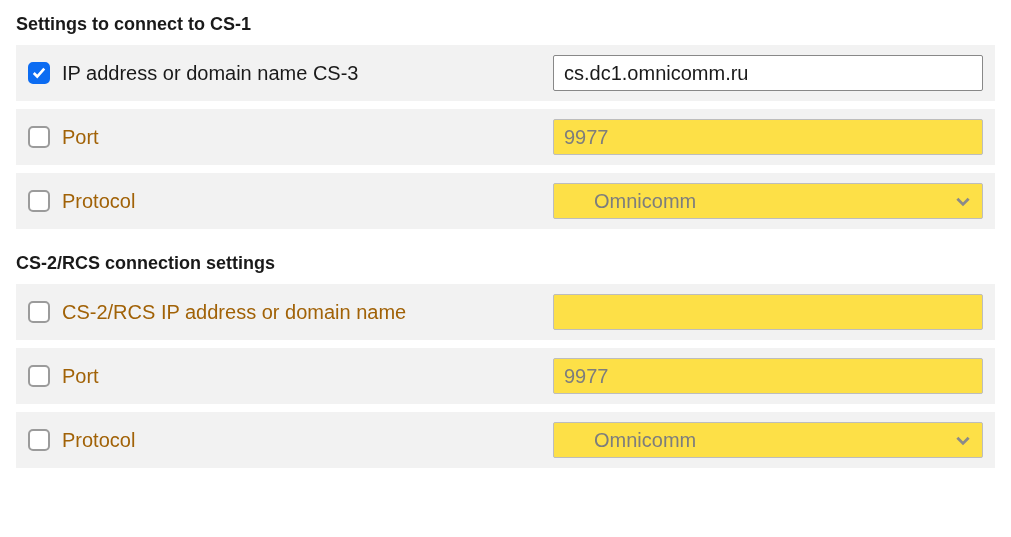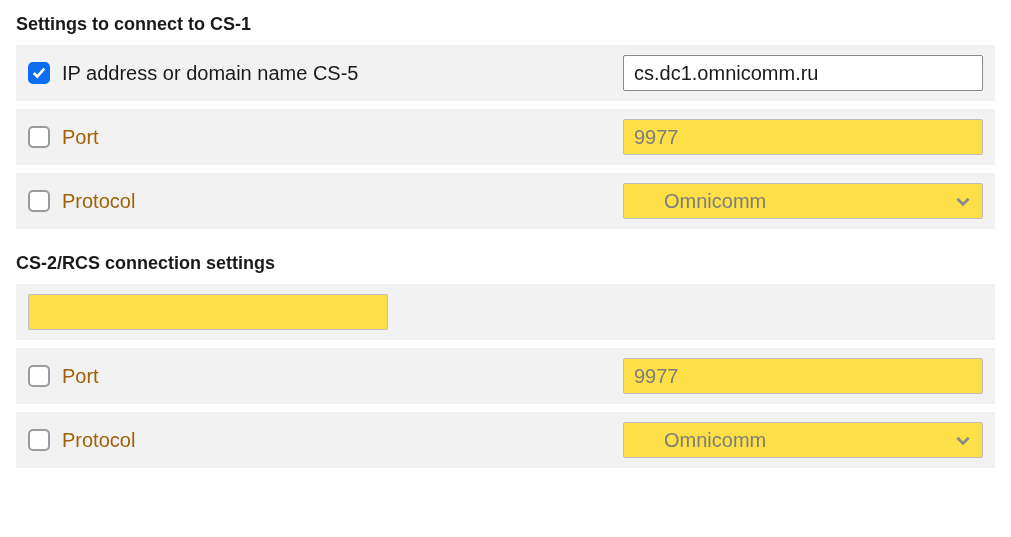--- a/index.html
+++ b/index.html
@@ -26,21 +26,21 @@
     margin-bottom: 8px;
     height: 56px;
   }
   .row .left {
     display: flex;
     align-items: center;
     flex: 1;
     gap: 12px;
   }
   .row .right {
-    width: 360px;
+    width: 430px;
     display: flex;
     align-items: center;
   }
   .cbx {
     width: 22px;
     height: 22px;
     border: 2px solid #9b9b9b;
     border-radius: 5px;
     background: #fff;
     flex: 0 0 auto;
@@ -103,21 +103,21 @@
 
 <div class="section-title">Settings to connect to CS-1</div>
 
 <div class="row">
   <div class="left">
     <div class="cbx checked">
       <svg viewBox="0 0 16 16">
           <path d="M2 8 L6 12 L14 3"></path>
         </svg>
     </div>
-    <span class="label">IP address or domain name CS-5</span>
+    <span class="label">IP address or domain name CS-3</span>
   </div>
   <div class="right">
     <input class="field" value="cs.dc1.omnicomm.ru" style="">
   </div>
 </div>
 
 <div class="row">
   <div class="left">
     <div class="cbx">
       
@@ -146,20 +146,26 @@
       </span>
     </div>
   </div>
 </div>
 
 <div class="section-gap"></div>
 
 <div class="section-title">CS-2/RCS connection settings</div>
 
 <div class="row">
+  <div class="left">
+    <div class="cbx">
+      
+    </div>
+    <span class="label disabled">CS-2/RCS IP address or domain name</span>
+  </div>
   <div class="right">
     <input class="field disabled" readonly="" value="" style="">
   </div>
 </div>
 
 <div class="row">
   <div class="left">
     <div class="cbx">
       
     </div>

